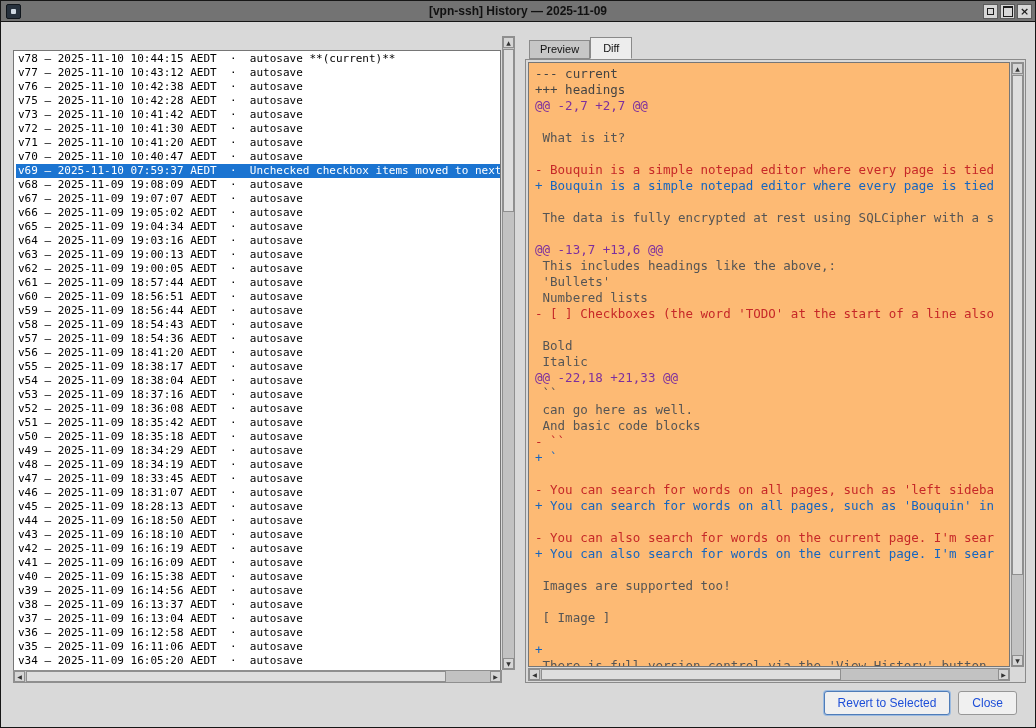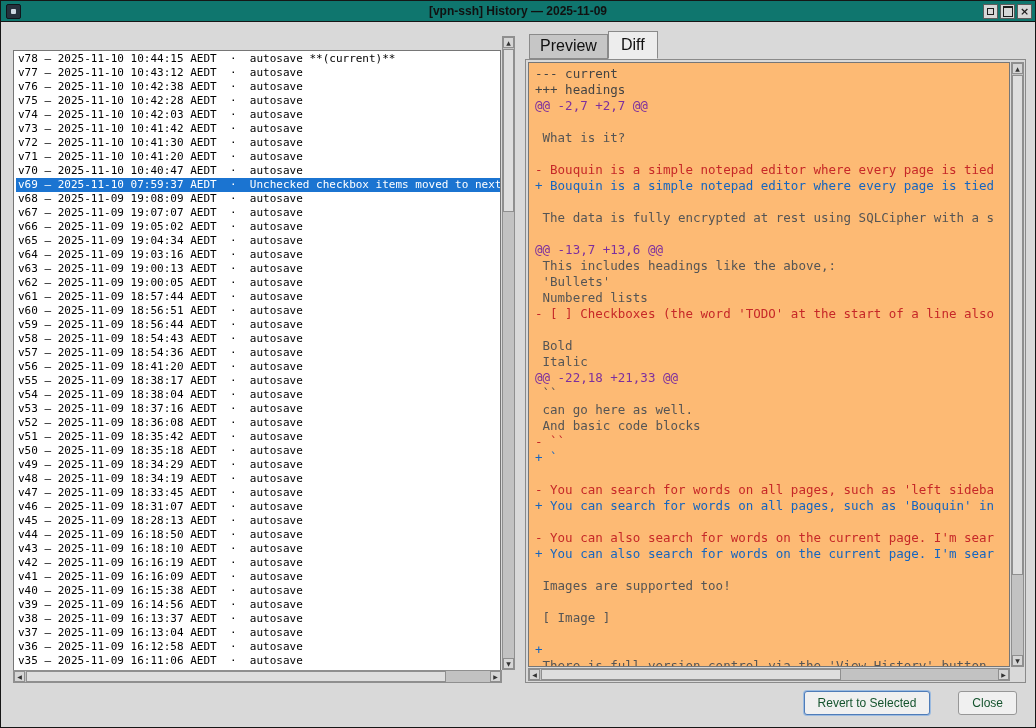--- a/index.html
+++ b/index.html
@@ -1,21 +1,21 @@
 <!DOCTYPE html>
 <html style="--selection-bg: #1b74d1; --selection-fg: #ffffff; --diff-meta: #444444; --diff-hunk: #7c2f9e; --diff-ctx: #555555; --diff-del: #c62828; --diff-add: #1565c0;"><head>
 <meta charset="utf-8">
 <title>History</title>
 <style>
   html,body{margin:0;padding:0;background:#b9b9b9;}
   body{width:1036px;height:728px;position:relative;font-family:"Liberation Sans",sans-serif;-webkit-font-smoothing:antialiased;}
   .window{position:absolute;left:0;top:0;width:1034px;height:726px;border:1px solid #161616;background:#d9d9d9;overflow:hidden;}
 
   
-  .titlebar{position:absolute;left:0;top:0;right:0;height:20px;background:#0f766e;border-bottom:1px solid #161616;display:flex;align-items:center;}
+  .titlebar{position:absolute;left:0;top:0;right:0;height:20px;background:#737373;border-bottom:1px solid #161616;display:flex;align-items:center;}
   .app-icon{width:13px;height:13px;margin-left:5px;background:#27313d;border:1px solid #10151b;border-radius:2px;display:flex;align-items:center;justify-content:center;}
   .app-icon-dot{width:5px;height:5px;background:#cfd8e2;border-radius:1px;}
   .title{position:absolute;left:0;right:0;text-align:center;font-size:12px;font-weight:bold;color:#111;pointer-events:none;}
   .controls{margin-left:auto;display:flex;gap:2px;margin-right:3px;z-index:2;}
   .wbtn{width:15px;height:15px;background:#d7d7d7;border:1px solid #5c5c5c;display:flex;align-items:center;justify-content:center;box-sizing:border-box;}
   .ico-min{width:5px;height:5px;border:1px solid #1c1c1c;}
   .ico-max{width:8px;height:8px;border:1px solid #1c1c1c;border-top-width:2px;}
   .ico-close{font:bold 11px/11px "DejaVu Sans",sans-serif;color:#1c1c1c;}
 
   
@@ -33,34 +33,34 @@
   .sb-h .arr-left{left:0;top:0;}
   .sb-h .arr-right{right:0;top:0;}
   .sb-h .thumb{top:0;bottom:0;}
   .list-vsb{left:501px;top:35px;width:13px;height:634px;}
   .list-hsb{left:12px;top:669px;width:489px;height:13px;}
   .diff-vsb{left:485px;top:2px;width:13px;height:605px;}
   .diff-hsb{left:2px;top:608px;width:482px;height:13px;}
 
   
   .nb-tabs{position:absolute;left:528px;top:36px;height:22px;display:flex;align-items:flex-end;}
-  .tab{font-size:16px;color:#111;background:#c6c6c6;border:1px solid #8a8a8a;padding:2px 10px 3px;box-sizing:border-box;}
+  .tab{font-size:11px;color:#111;background:#c6c6c6;border:1px solid #8a8a8a;padding:2px 10px 3px;box-sizing:border-box;}
   .tab.active{background:#ededed;padding:4px 12px 4px;position:relative;z-index:2;border-bottom:1px solid #ededed;}
   .nb-pane{position:absolute;left:524px;top:58px;width:501px;height:624px;box-sizing:border-box;border:1px solid #8a8a8a;background:#d9d9d9;}
   .diff-text{position:absolute;left:2px;top:2px;width:482px;height:605px;box-sizing:border-box;background:#fdba74;border:1px solid #767676;overflow:hidden;padding:3px 0 0 6px;font:12.5px/16px "DejaVu Sans Mono",monospace;}
   .dline{height:16px;white-space:pre;}
   .diff-meta{color:var(--diff-meta,#444);}
   .diff-hunk{color:var(--diff-hunk,#7c2f9e);}
   .diff-ctx{color:var(--diff-ctx,#555);}
   .diff-del{color:var(--diff-del,#c62828);}
   .diff-add{color:var(--diff-add,#1565c0);}
 
   
   .footer{position:absolute;right:18px;bottom:12px;display:flex;gap:8px;}
-  .btn{font:12px "Liberation Sans",sans-serif;color:#14532d;background:#f0f0f0;border:1px solid #979797;border-radius:3px;padding:4px 13px;cursor:default;margin-left:20px;}
+  .btn{font:12px "Liberation Sans",sans-serif;color:#1d4ed8;background:#f0f0f0;border:1px solid #979797;border-radius:3px;padding:4px 13px;cursor:default;}
   .btn.primary{border-color:#4f7cb8;box-shadow:0 0 0 1px #9cbbe0;}
 </style>
 </head>
 <body>
 
 <div class="window">
 
   <div class="titlebar">
     <div class="app-icon">
         <span class="app-icon-dot"></span>
@@ -77,21 +77,20 @@
           <span class="ico-close">×</span>
         </div>
     </div>
   </div>
 
   <div class="list-box">
       <div class="lrow">v78 — 2025-11-10 10:44:15 AEDT  ·  autosave **(current)**</div>
       <div class="lrow">v77 — 2025-11-10 10:43:12 AEDT  ·  autosave</div>
       <div class="lrow">v76 — 2025-11-10 10:42:38 AEDT  ·  autosave</div>
       <div class="lrow">v75 — 2025-11-10 10:42:28 AEDT  ·  autosave</div>
-      <div class="lrow">v74 — 2025-11-10 10:42:03 AEDT  ·  autosave</div>
       <div class="lrow">v73 — 2025-11-10 10:41:42 AEDT  ·  autosave</div>
       <div class="lrow">v72 — 2025-11-10 10:41:30 AEDT  ·  autosave</div>
       <div class="lrow">v71 — 2025-11-10 10:41:20 AEDT  ·  autosave</div>
       <div class="lrow">v70 — 2025-11-10 10:40:47 AEDT  ·  autosave</div>
       <div class="lrow sel">v69 — 2025-11-10 07:59:37 AEDT  ·  Unchecked checkbox items moved to next</div>
       <div class="lrow">v68 — 2025-11-09 19:08:09 AEDT  ·  autosave</div>
       <div class="lrow">v67 — 2025-11-09 19:07:07 AEDT  ·  autosave</div>
       <div class="lrow">v66 — 2025-11-09 19:05:02 AEDT  ·  autosave</div>
       <div class="lrow">v65 — 2025-11-09 19:04:34 AEDT  ·  autosave</div>
       <div class="lrow">v64 — 2025-11-09 19:03:16 AEDT  ·  autosave</div>

